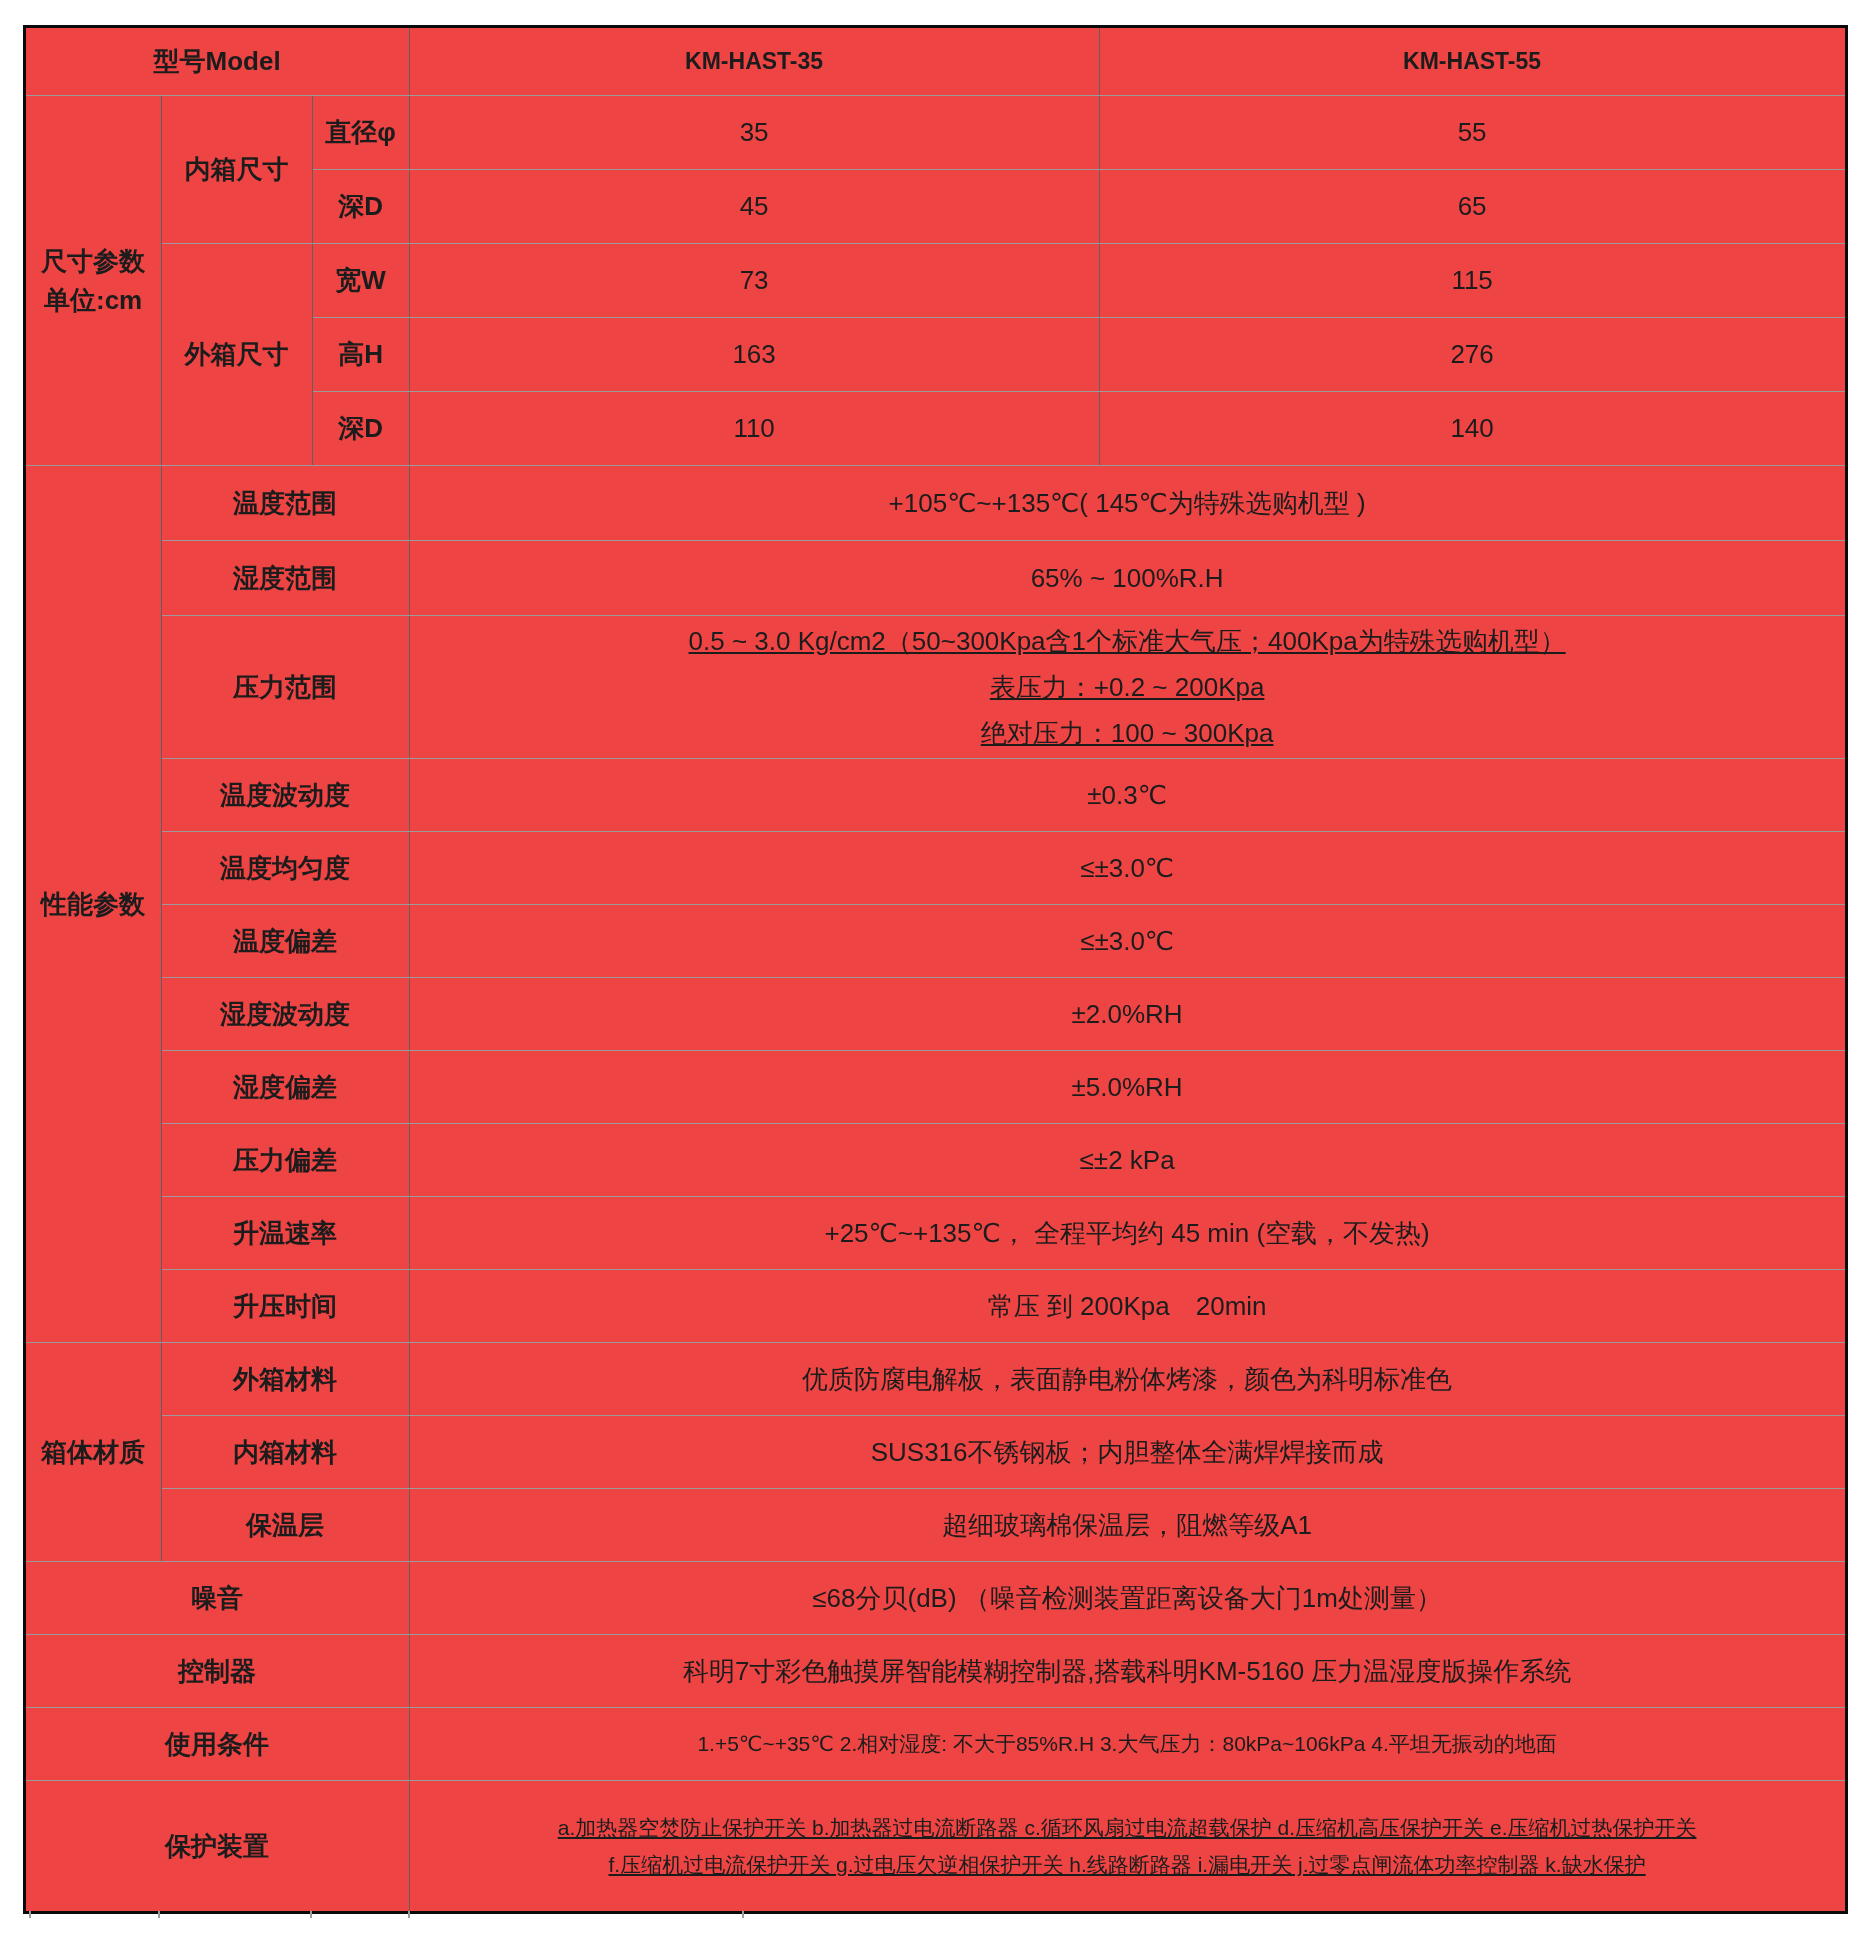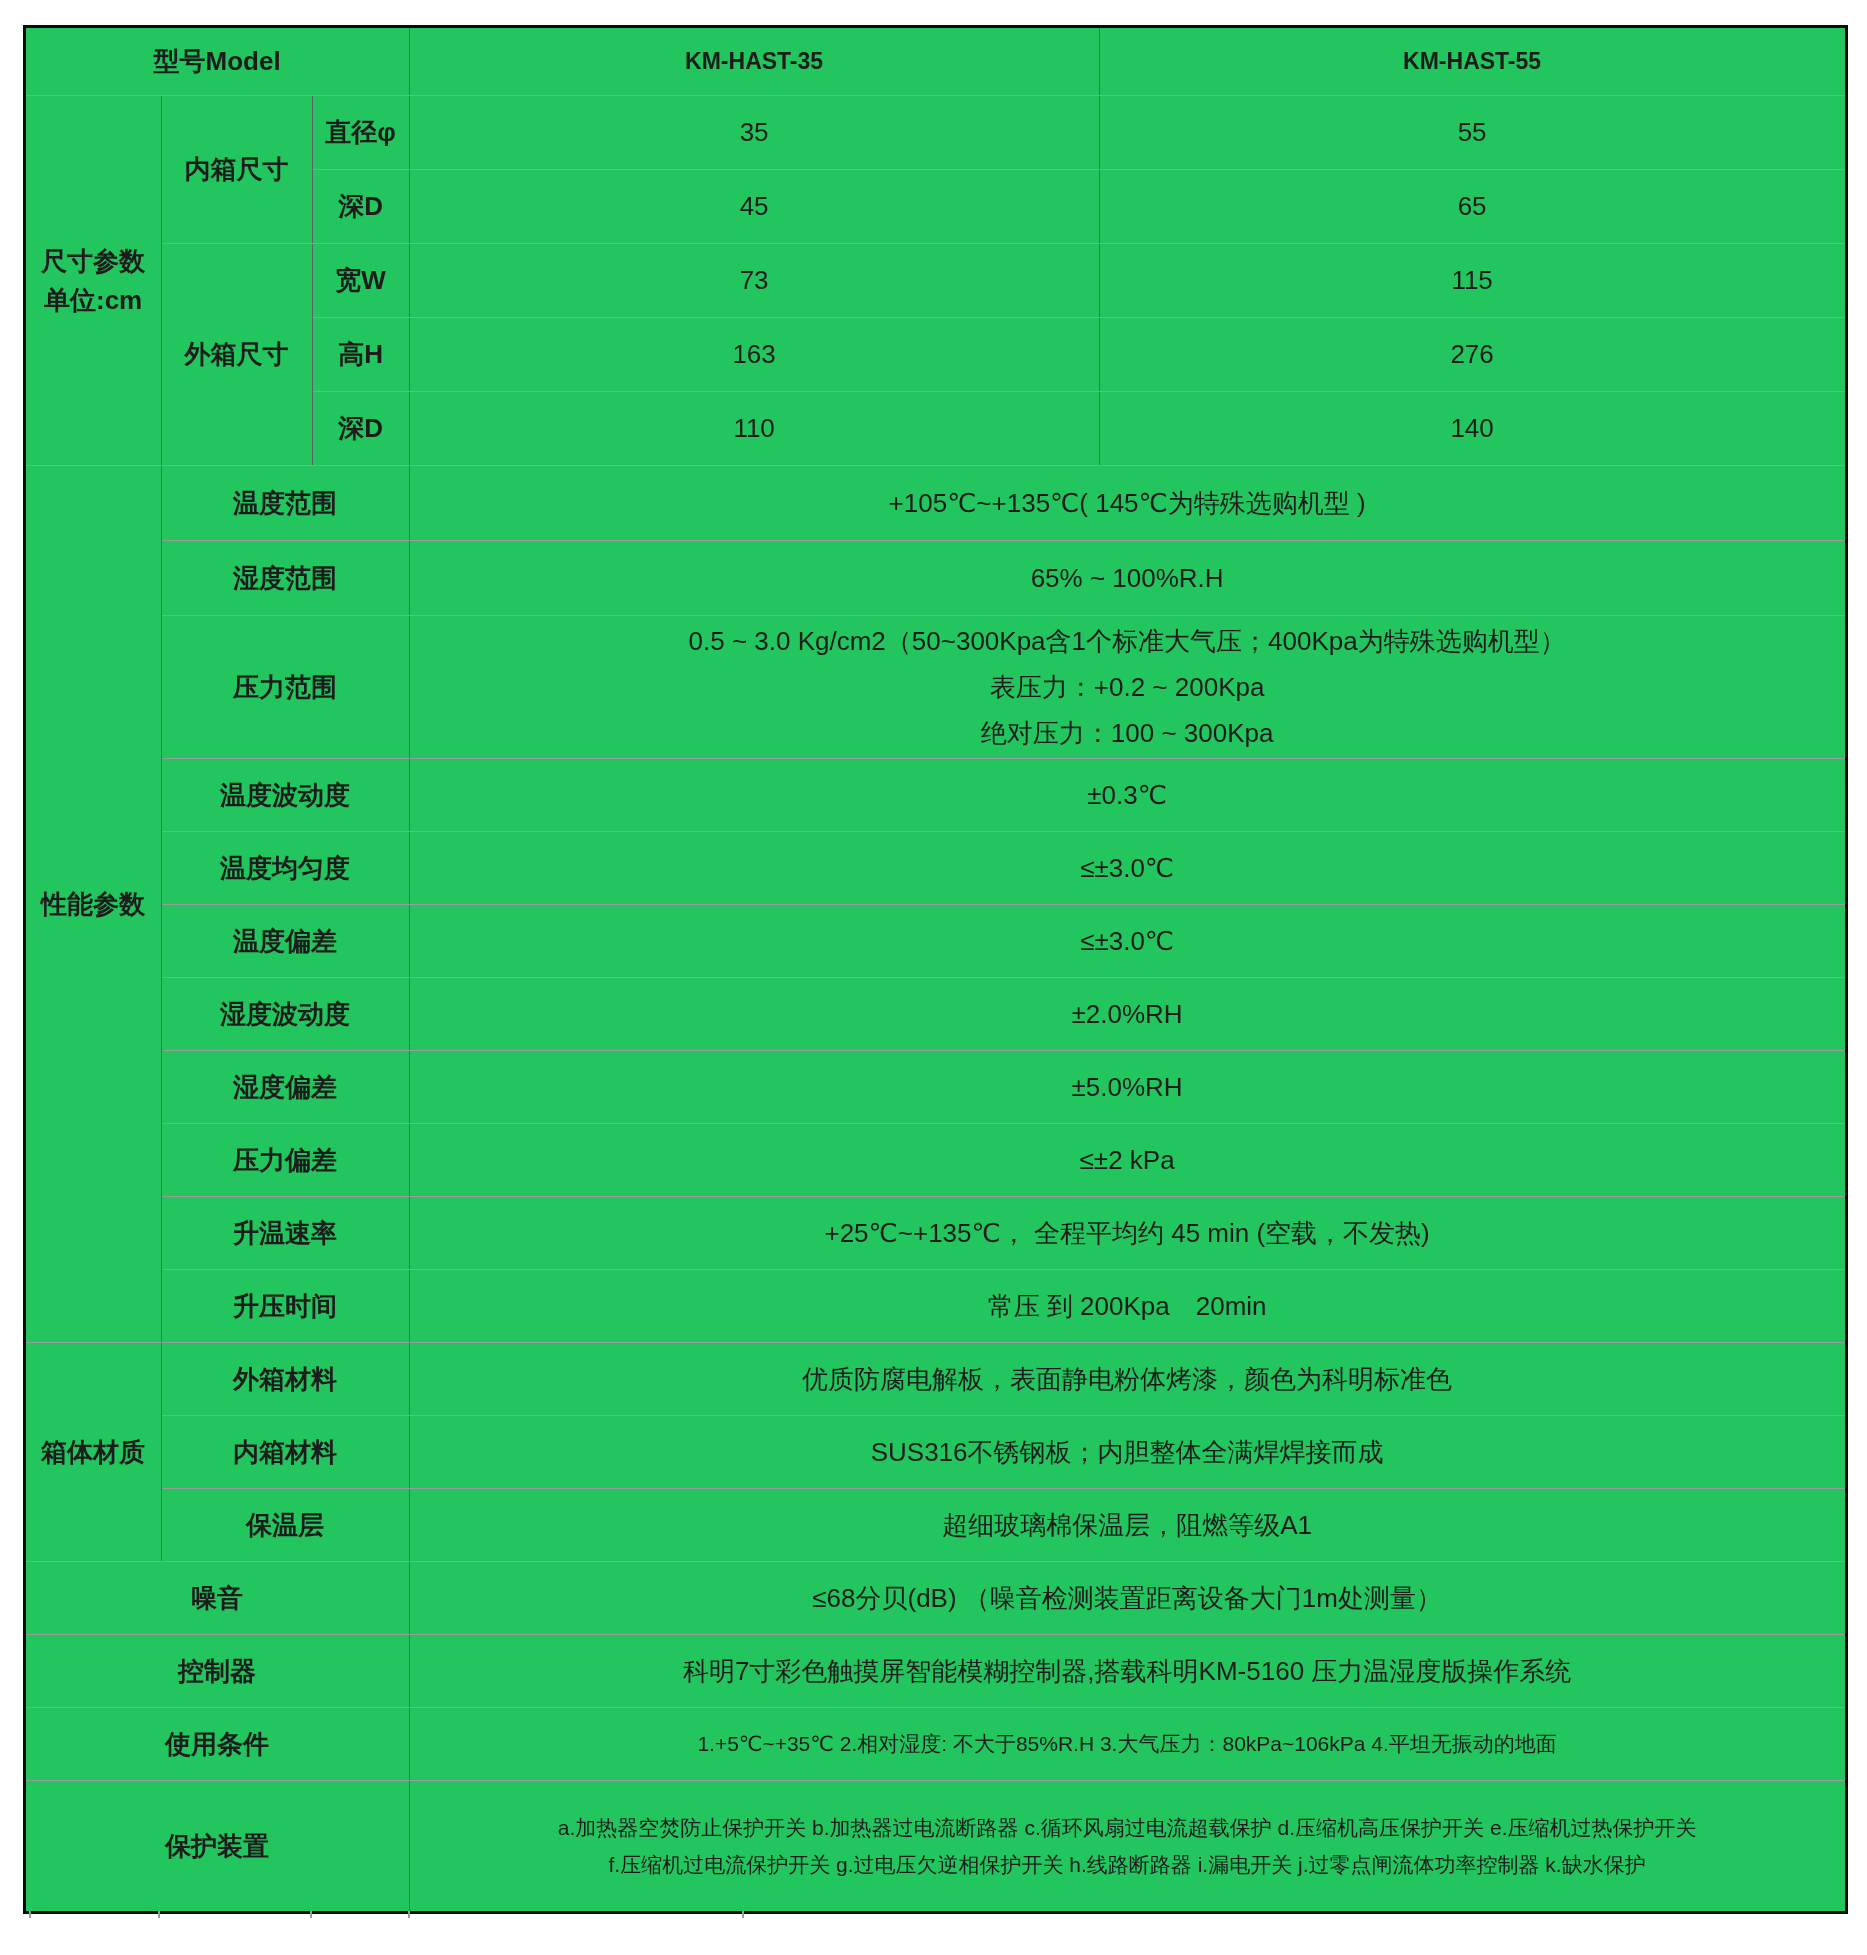--- a/index.html
+++ b/index.html
@@ -17,32 +17,32 @@
   }
   td{
     border-top:1.5px solid #9b9b9b;
     border-bottom:1.5px solid #9b9b9b;
     border-left:1.5px solid #606060;
     border-right:1.5px solid #606060;
     text-align:center;vertical-align:middle;
     font-size:26px;line-height:1.5;
     padding:0 4.5px;
     overflow:hidden;
-    background:#22c55e;
+    background:#ef4444;
   }
   td.lbl{font-weight:700;}
   td.val{font-weight:400;}
   tr.h92{height:69px}
   tr.h98{height:74px}
   tr.h100{height:75px}
   tr.h190{height:143px}
   tr.h97{height:73px}
   tr.h176{height:132px}
   td.modelname{font-size:23px;font-weight:700;}
-  td.multiline div{line-height:1.78;}
+  td.multiline div{line-height:1.78;text-decoration:underline;}
   td.longtext{font-size:21px;}
   .stub{position:absolute;width:2.3px;height:6.8px;background:#9a9a9a;top:1911px;}
 </style>
 </head>
 <body>
 
 <table class="spec">
   <colgroup>
     <col style="width:137px">
     <col style="width:151px">

